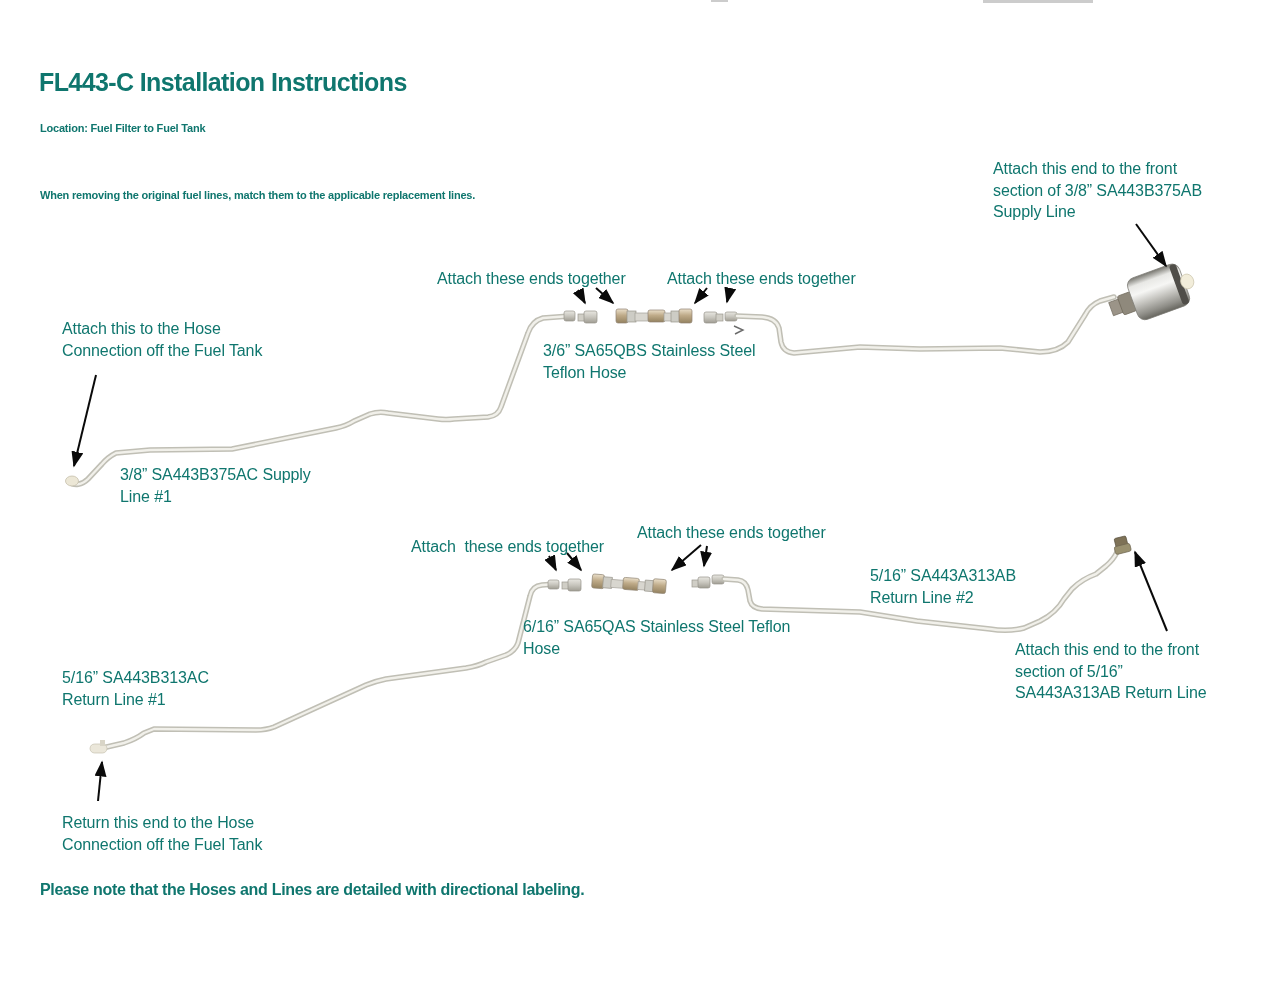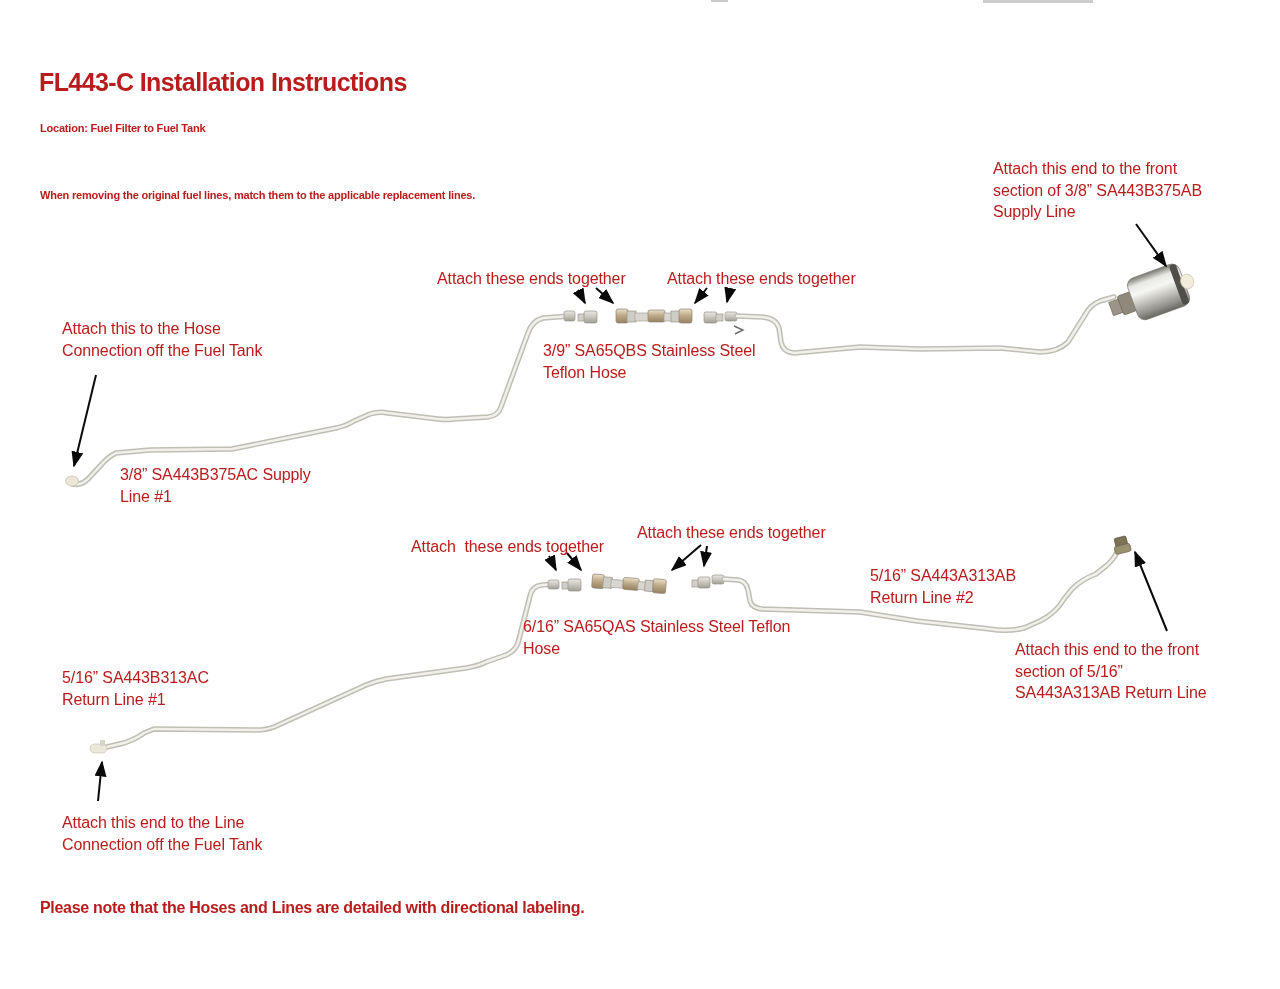--- a/index.html
+++ b/index.html
@@ -1,18 +1,18 @@
 <!DOCTYPE html>
 <html><head>
 <meta charset="utf-8">
 <style>
   html,body{margin:0;padding:0;background:#ffffff;}
   .page{
     position:relative;width:1280px;height:989px;background:#ffffff;
-    font-family:"Liberation Sans",sans-serif;color:#b91c1c;overflow:hidden;
+    font-family:"Liberation Sans",sans-serif;color:#0f766e;overflow:hidden;
   }
   .lbl{position:absolute;white-space:pre-wrap;font-size:16px;line-height:21.5px;letter-spacing:-0.1px;}
   .title{font-size:25px;line-height:30px;letter-spacing:-0.6px;font-weight:bold;}
   .sub{font-size:11px;line-height:22px;letter-spacing:-0.2px;font-weight:bold;}
   .note{font-size:16px;line-height:26px;letter-spacing:-0.3px;font-weight:bold;}
   .edge-bar{position:absolute;background:#cccccc;}
   svg.diagram{position:absolute;left:0;top:0;}
   .tube-outer{fill:none;stroke:#c0bfb5;stroke-width:5.5;stroke-linejoin:round;stroke-linecap:round;}
   .tube-inner{fill:none;stroke:#f1f0ea;stroke-width:2.4;stroke-linejoin:round;stroke-linecap:round;}
   .arrow{fill:none;stroke:#0a0a0a;stroke-width:2;}
@@ -150,36 +150,36 @@
 
   <div class="lbl title" style="left:39px;top:67px;">FL443-C Installation Instructions</div>
   <div class="lbl sub" style="left:40px;top:117px;">Location: Fuel Filter to Fuel Tank</div>
   <div class="lbl sub" style="left:40px;top:184px;">When removing the original fuel lines, match them to the applicable replacement lines.</div>
 
   <div class="lbl" style="left:993px;top:158px;">Attach this end to the front
 section of 3/8” SA443B375AB
 Supply Line</div>
   <div class="lbl" style="left:437px;top:268px;">Attach these ends together</div>
   <div class="lbl" style="left:667px;top:268px;">Attach these ends together</div>
-  <div class="lbl" style="left:543px;top:340px;">3/9” SA65QBS Stainless Steel
+  <div class="lbl" style="left:543px;top:340px;">3/6” SA65QBS Stainless Steel
 Teflon Hose</div>
   <div class="lbl" style="left:62px;top:318px;">Attach this to the Hose
 Connection off the Fuel Tank</div>
   <div class="lbl" style="left:120px;top:464px;">3/8” SA443B375AC Supply
 Line #1</div>
 
   <div class="lbl" style="left:411px;top:536px;">Attach  these ends together</div>
   <div class="lbl" style="left:637px;top:522px;">Attach these ends together</div>
   <div class="lbl" style="left:870px;top:565px;">5/16” SA443A313AB
 Return Line #2</div>
   <div class="lbl" style="left:523px;top:616px;">6/16” SA65QAS Stainless Steel Teflon
 Hose</div>
   <div class="lbl" style="left:62px;top:667px;">5/16” SA443B313AC
 Return Line #1</div>
   <div class="lbl" style="left:1015px;top:639px;">Attach this end to the front
 section of 5/16”
 SA443A313AB Return Line</div>
-  <div class="lbl" style="left:62px;top:812px;">Attach this end to the Line
+  <div class="lbl" style="left:62px;top:812px;">Return this end to the Hose
 Connection off the Fuel Tank</div>
 
-  <div class="lbl note" style="left:40px;top:895px;">Please note that the Hoses and Lines are detailed with directional labeling.</div>
+  <div class="lbl note" style="left:40px;top:877px;">Please note that the Hoses and Lines are detailed with directional labeling.</div>
 
 </div>
 
 </body></html>

